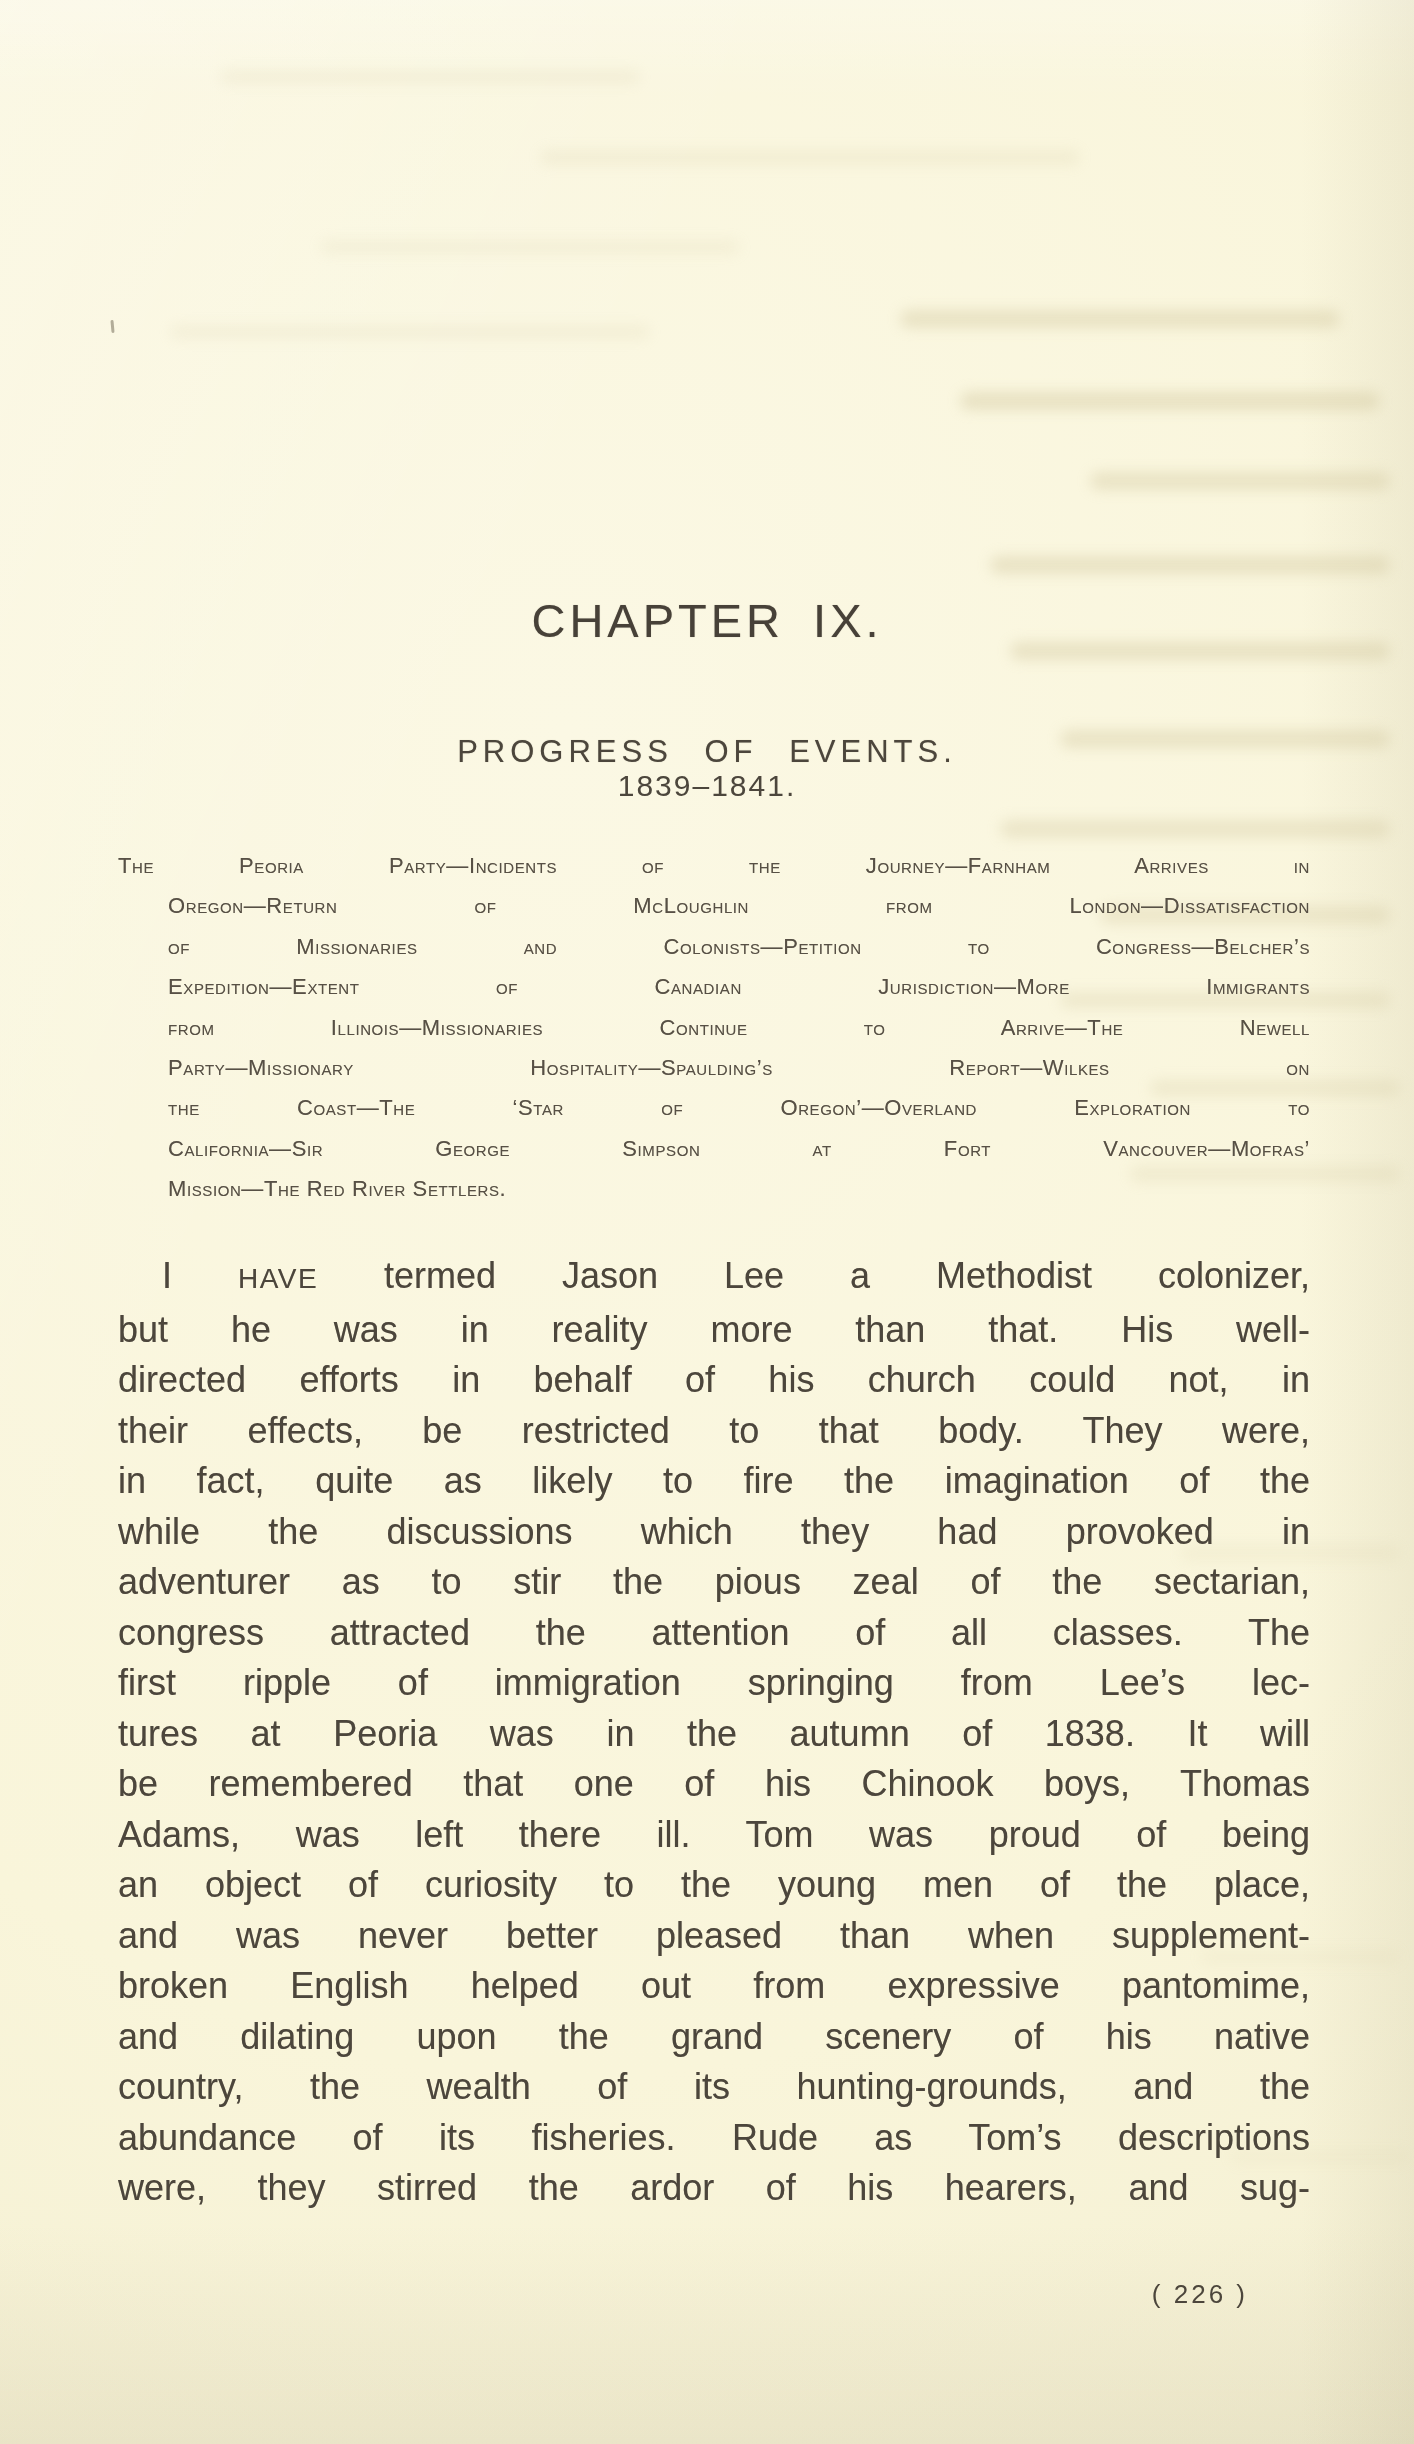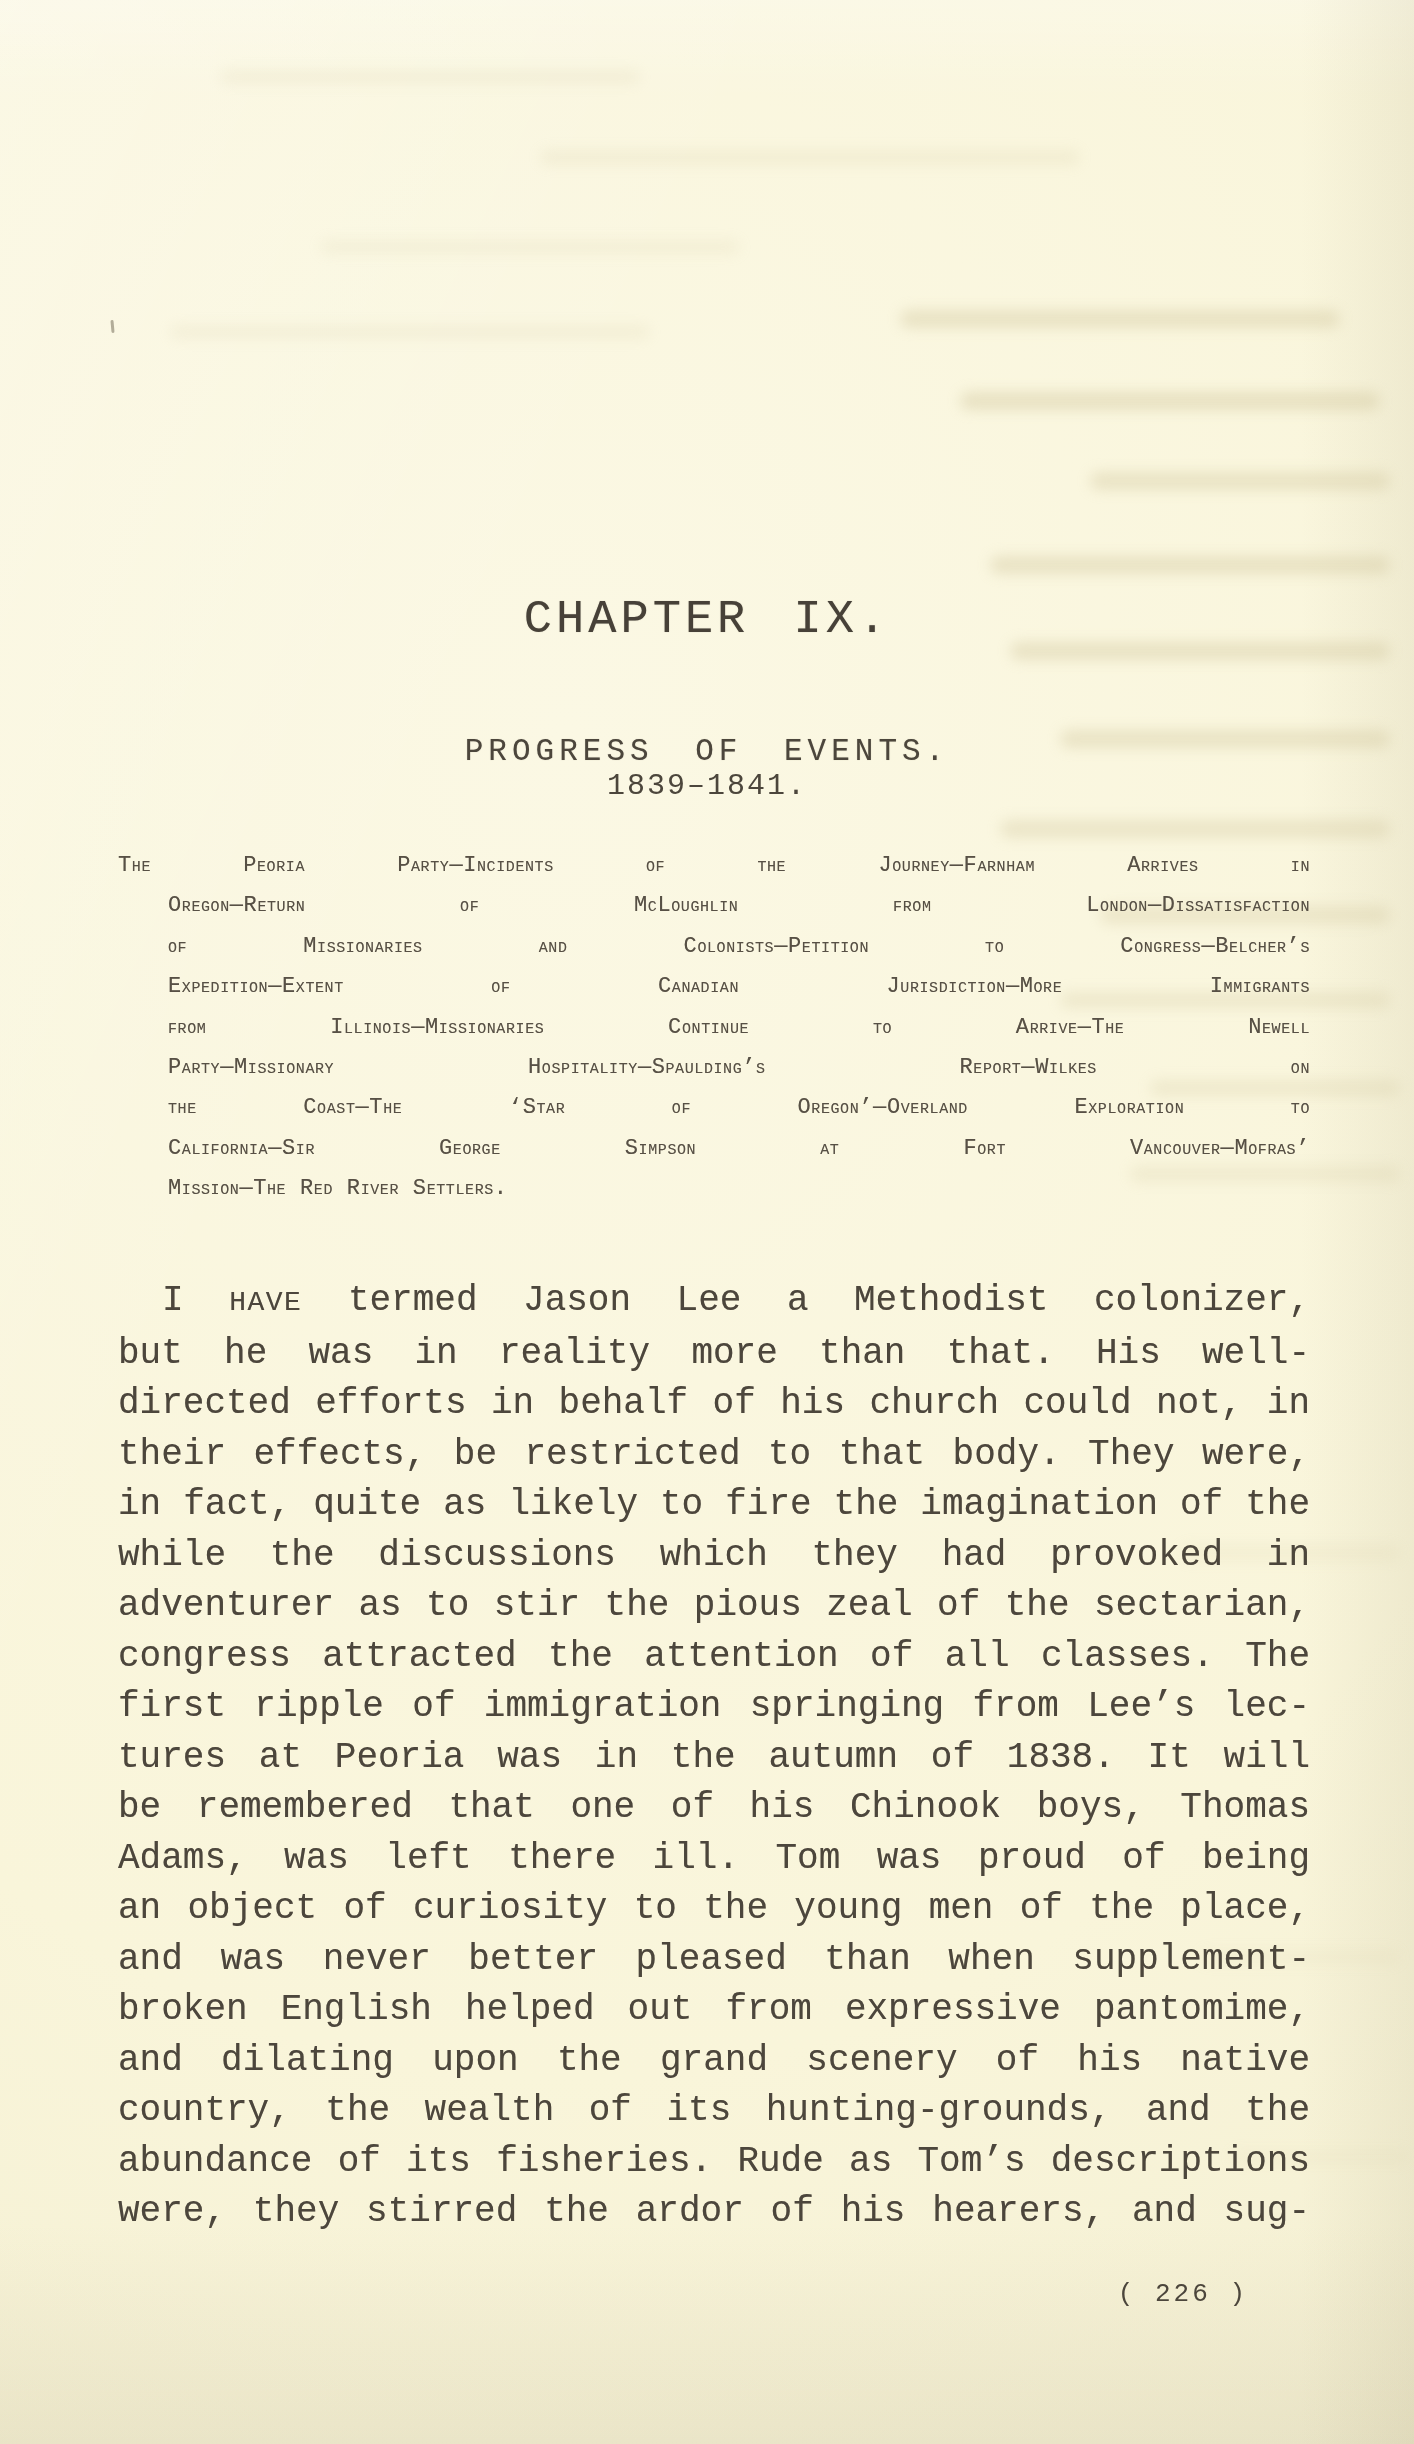--- a/index.html
+++ b/index.html
@@ -5,21 +5,21 @@
   html, body {
     margin: 0;
     padding: 0;
     background: #e9e4c6;
   }
   .page {
     position: relative;
     width: 1414px;
     height: 2444px;
     overflow: hidden;
-    font-family: Liberation Mono, monospace;
+    font-family: Liberation Sans, sans-serif;
     color: #4c463c;
     background-image:
       linear-gradient(115deg, rgba(255,255,255,0.22) 0%, rgba(255,255,255,0) 32%),
       linear-gradient(to right, rgba(146,134,96,0) 92%, rgba(146,134,96,0.10) 100%),
       linear-gradient(to bottom, rgba(146,134,96,0) 91%, rgba(146,134,96,0.12) 100%),
       linear-gradient(to top, rgba(255,255,255,0) 96%, rgba(255,255,255,0.25) 100%),
       radial-gradient(140% 100% at 40% 30%, #fbf8e4 0%, #f9f5da 55%, #f1ecce 100%);
   }
 
   
@@ -102,21 +102,20 @@
 
   .body-text {
     position: absolute;
     left: 118px;
     top: 1251px;
     width: 1192px;
     font-size: 36px;
     line-height: 50.5px;
     color: #4c463c;
     text-shadow: 0 0 0.6px rgba(76, 70, 60, 0.35);
-    margin-top: 25px;
   }
   .body-line {
     text-align: justify;
     text-align-last: justify;
   }
   .body-line.first { text-indent: 44px; }
   .opening-small-caps {
     font-size: 28px;
     letter-spacing: 1.5px;
   }

